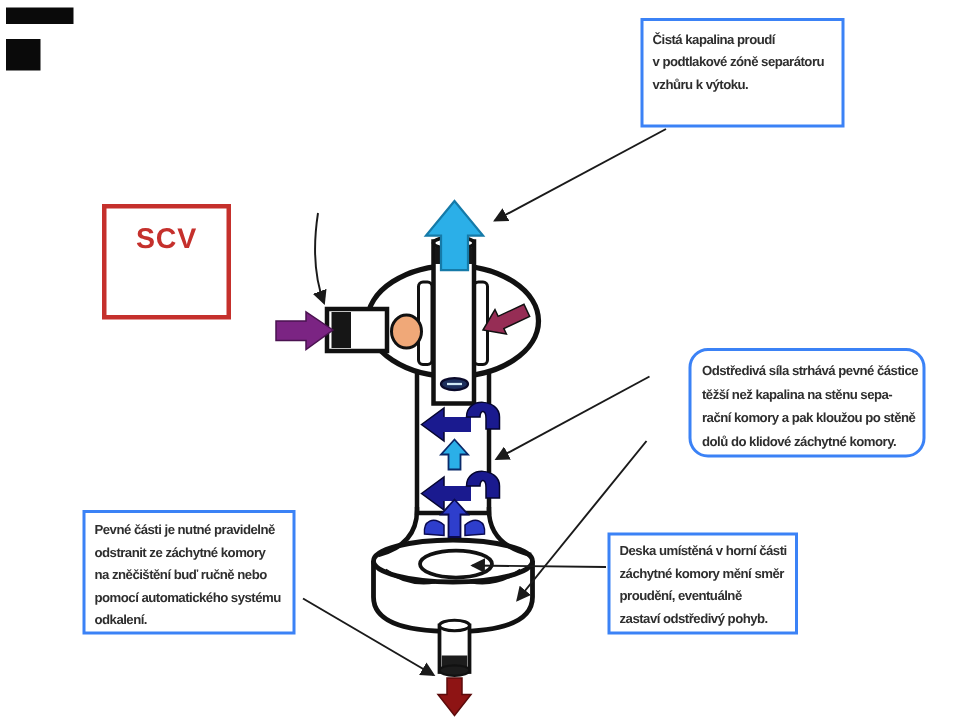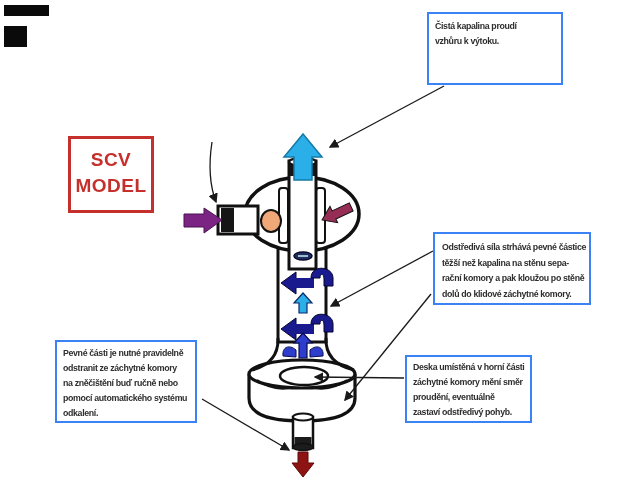--- a/index.html
+++ b/index.html
@@ -116,30 +116,30 @@
       <path d="M212,142 C208,168 210,186 216,202" marker-end="url(#ah)"></path>
       <path d="M433,251 L331,306" marker-end="url(#ah)"></path>
       <path d="M431,294 L345,400" marker-end="url(#ah)"></path>
       <path d="M404,378 L315,377" marker-end="url(#ah)"></path>
       <path d="M202,399 L289,450" marker-end="url(#ah)"></path>
     </g>
   </svg>
 
   <div class="ann" id="box-clean" style="left:427px;top:12px;width:136px;height:73px;">
     <div class="ln">Čistá kapalina proudí</div>
+    <div class="ln">v podtlakové zóně separátoru</div>
     <div class="ln">vzhůru k výtoku.</div>
   </div>
 
 
   <div id="scv-box">
     <div>SCV</div>
-    <div>MODEL</div>
   </div>
 
-  <div class="ann" id="box-centrifugal" style="left:433px;top:232px;width:158px;height:73px;">
+  <div class="ann" id="box-centrifugal" style="left:459px;top:232px;width:158px;height:73px;border-radius:13px;">
     <div class="ln">Odstředivá síla strhává pevné částice</div>
     <div class="ln">těžší než kapalina na stěnu sepa-</div>
     <div class="ln">rační komory a pak kloužou po stěně</div>
     <div class="ln">dolů do klidové záchytné komory.</div>
   </div>
 
   <div class="ann" id="box-solids" style="left:55px;top:340px;width:142px;height:83px;">
     <div class="ln">Pevné části je nutné pravidelně</div>
     <div class="ln">odstranit ze záchytné komory</div>
     <div class="ln">na zněčištění buď ručně nebo</div>

